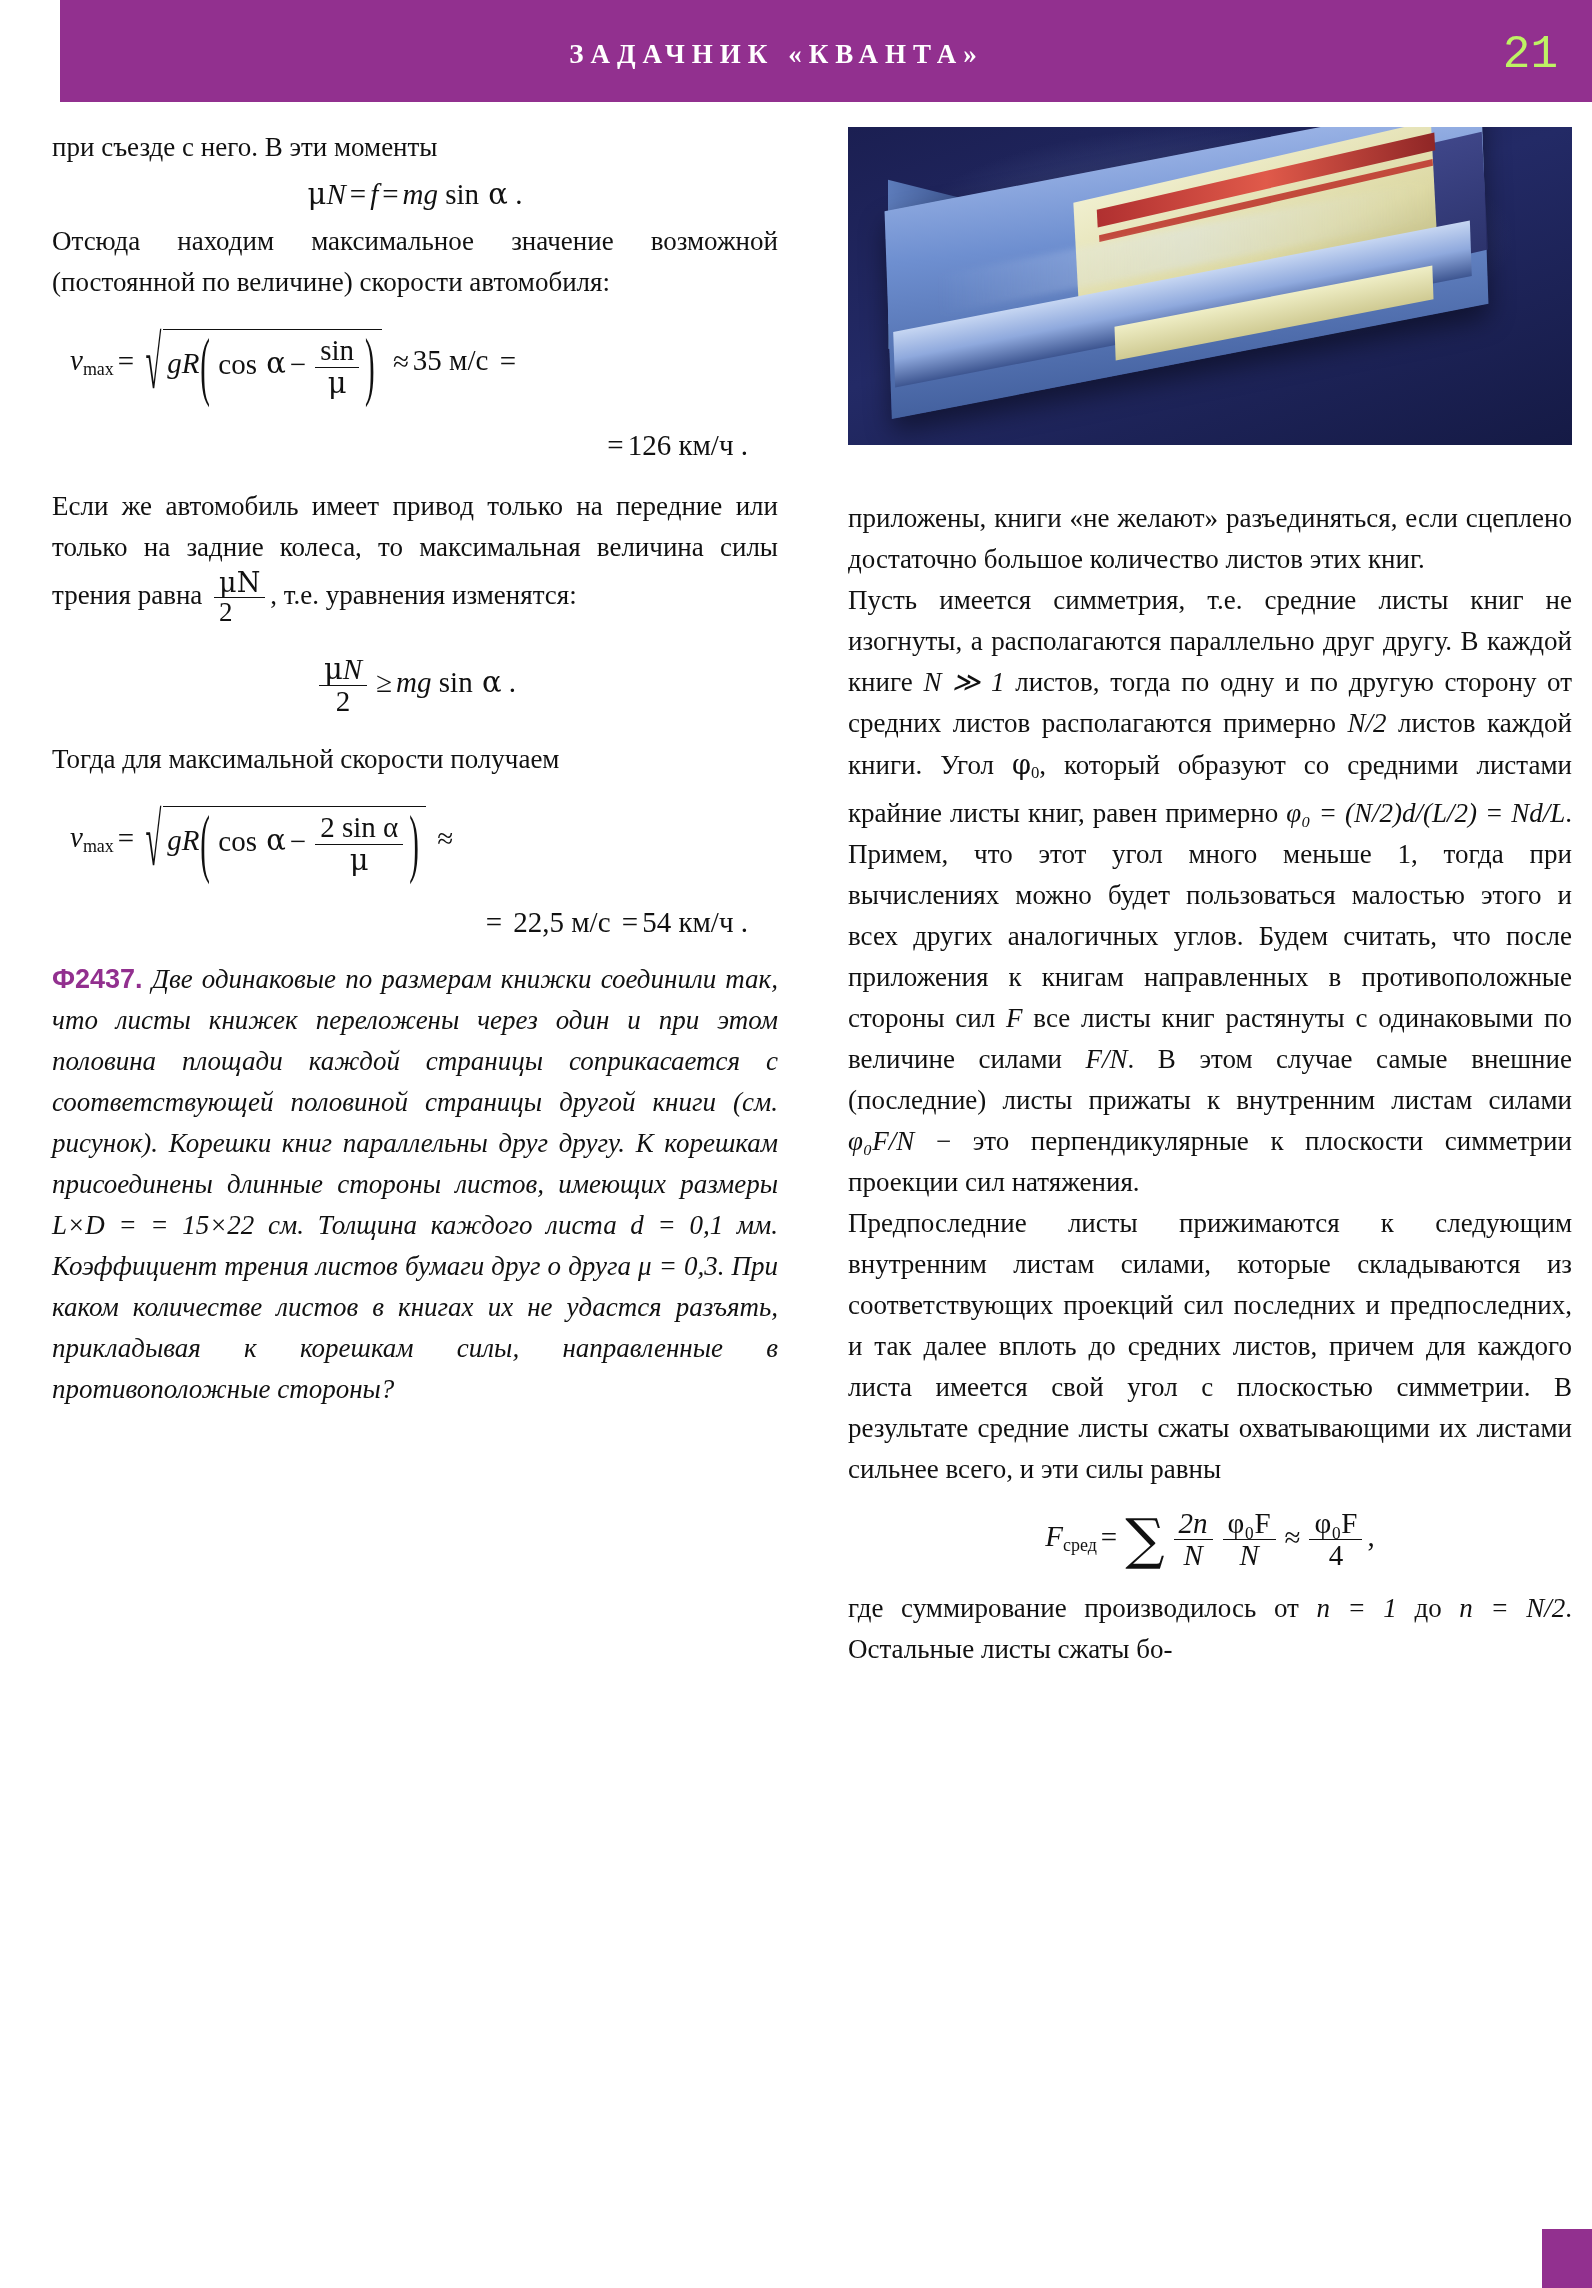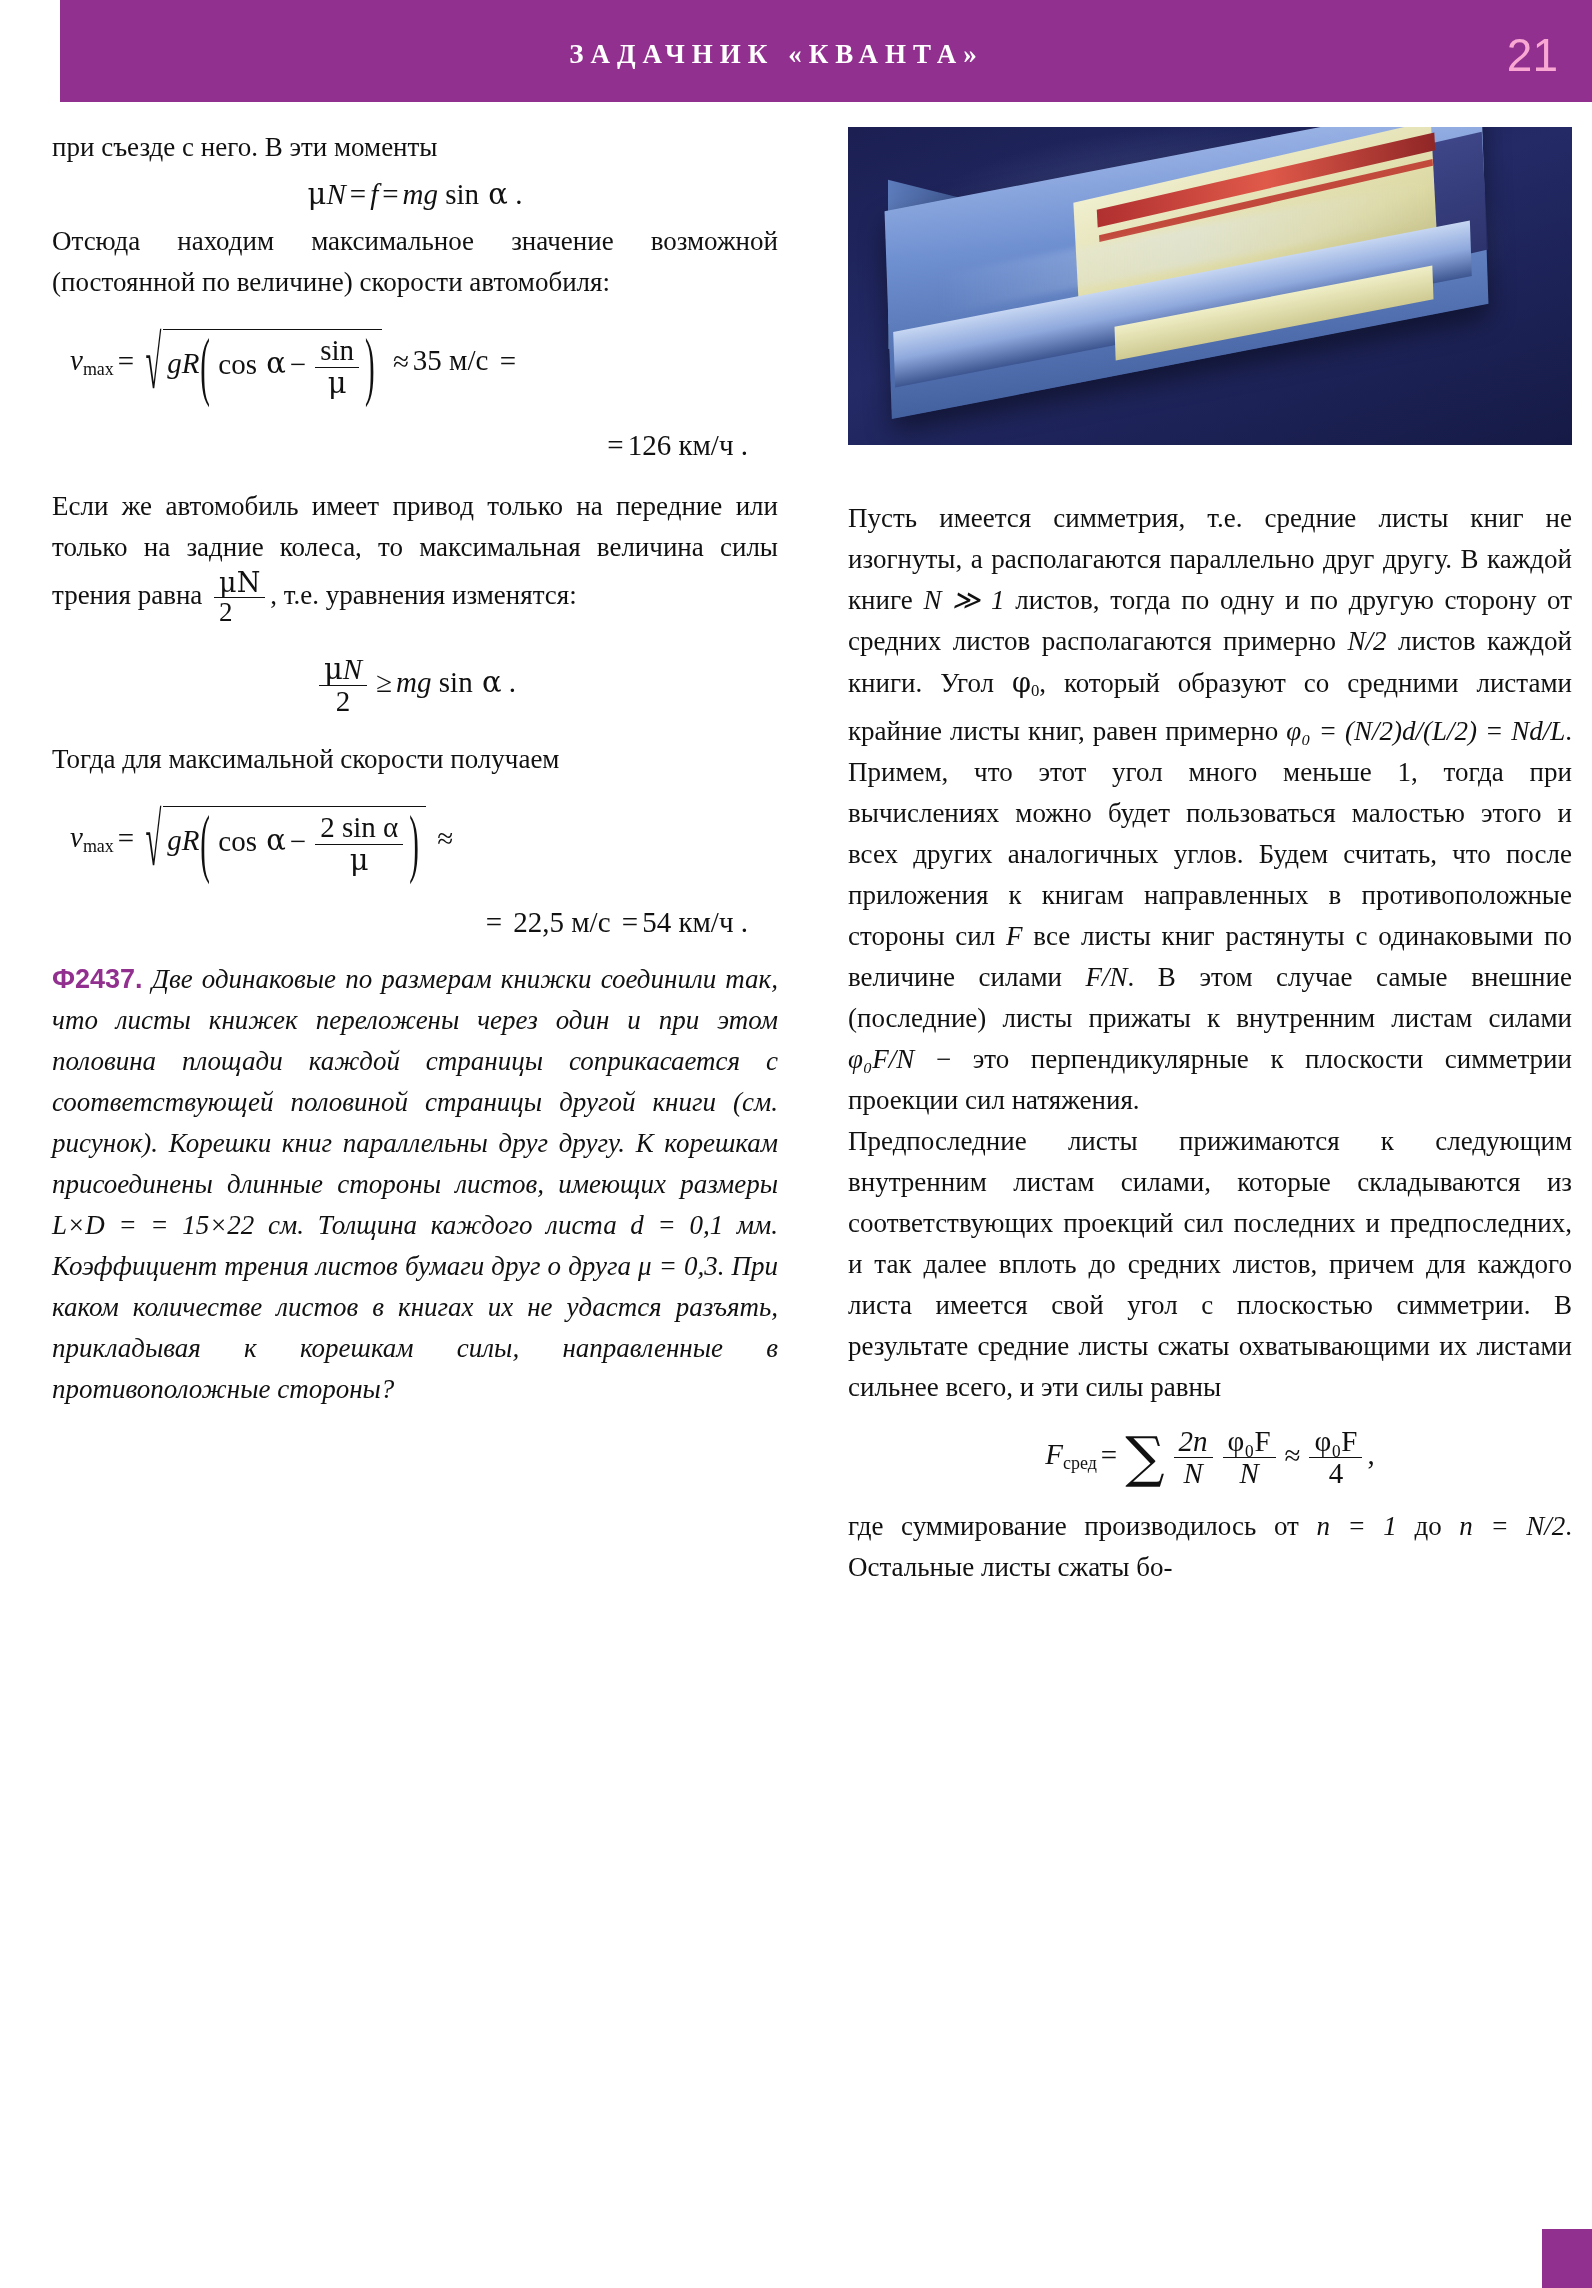--- a/index.html
+++ b/index.html
@@ -37,22 +37,22 @@
     font-family: "Liberation Serif", "DejaVu Serif", serif;
     font-weight: bold;
     font-size: 27px;
     letter-spacing: 7px;
     white-space: nowrap;
   }
   #page-number {
     position: absolute;
     right: 34px;
     top: 30px;
-    color: #f9a8d4;
-    font-family: Liberation Sans, sans-serif;
+    color: #bef264;
+    font-family: Liberation Mono, monospace;
     font-size: 46px;
     font-weight: normal;
     line-height: 50px;
   }
 
   
   .column {
     position: absolute;
     top: 127px;
     width: 726px;
@@ -292,20 +292,21 @@
   <p class="italic-problem" style="margin-top:20px;">
     <span class="prob-id">Ф2437.</span>
     <span>Две одинаковые по размерам книжки соединили так, что листы книжек переложены через один и при этом половина площади каждой страницы соприкасается с соответствующей половиной страницы другой книги (см. рисунок). Корешки книг параллельны друг другу. К корешкам присоединены длинные стороны листов, имеющих размеры L×D = = 15×22 см. Толщина каждого листа d = 0,1 мм. Коэффициент трения листов бумаги друг о друга μ = 0,3. При каком количестве листов в книгах их не удастся разъять, прикладывая к корешкам силы, направленные в противоположные стороны?</span>
   </p>
 
 
 </div>
 
 <div class="column" id="right-column">
 
+  <p class="body-text">приложены, книги «не желают» разъединяться, если сцеплено достаточно большое количество листов этих книг.</p>
 
   <p class="body-text" style="margin-top:0;">
     <span>Пусть имеется симметрия, т.е. средние листы книг не изогнуты, а располагаются параллельно друг другу. В каждой книге </span><span class="mi">N ≫ 1</span><span> листов, тогда по одну и по другую сторону от средних листов располагаются примерно </span><span class="mi">N/2</span><span> листов каждой книги. Угол </span><span class="greek">φ</span><sub class="sm">0</sub><span>, который образуют со средними листами крайние листы книг, равен примерно </span><span class="mi">φ₀ = (N/2)d/(L/2) = Nd/L</span><span>. Примем, что этот угол много меньше 1, тогда при вычислениях можно будет пользоваться малостью этого и всех других аналогичных углов. Будем считать, что после приложения к книгам направленных в противоположные стороны сил </span><span class="mi">F</span><span> все листы книг растянуты с одинаковыми по величине силами </span><span class="mi">F/N</span><span>. В этом случае самые внешние (последние) листы прижаты к внутренним листам силами </span><span class="mi">φ₀F/N</span><span> − это перпендикулярные к плоскости симметрии проекции сил натяжения.</span>
   </p>
 
   <p class="body-text" style="margin-top:0;">Предпоследние листы прижимаются к следующим внутренним листам силами, которые складываются из соответствующих проекций сил последних и предпоследних, и так далее вплоть до средних листов, причем для каждого листа имеется свой угол с плоскостью симметрии. В результате средние листы сжаты охватывающими их листами сильнее всего, и эти силы равны</p>
 
   <div class="eq" style="margin-top:18px;">
     <span class="mi">F</span><sub class="sm">сред</sub><span class="op">=</span><span class="sigma">∑</span><span class="frac"><span class="num mi">2n</span><span class="den mi">N</span></span><span class="frac"><span class="num">φ₀F</span><span class="den mi">N</span></span><span class="op">≈</span><span class="frac"><span class="num">φ₀F</span><span class="den">4</span></span><span class="mo">,</span>
   </div>

